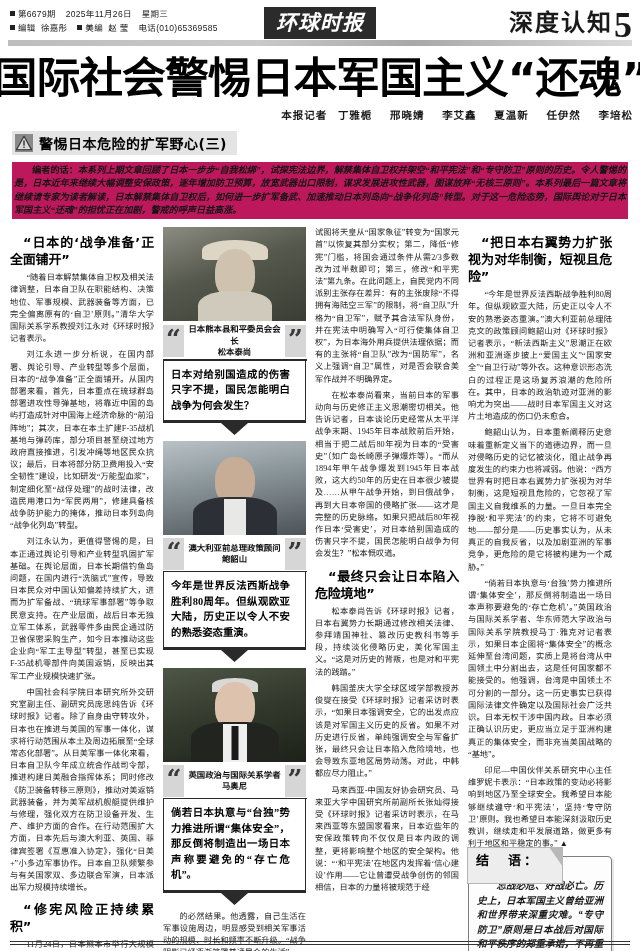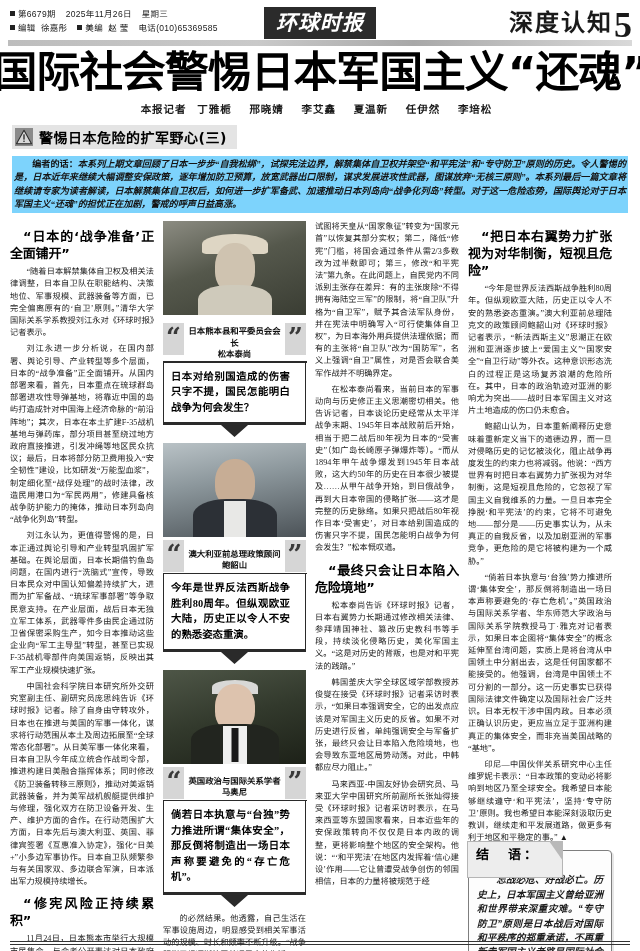--- a/index.html
+++ b/index.html
@@ -85,22 +85,22 @@
     position: absolute;
     left: 8px;
     right: 8px;
     top: 40px;
     height: 6px;
     background: linear-gradient(to right, #bdbdbd 0%, #c9c9c9 40%, #a8a8a8 65%, #d9d9d9 100%);
   }
 
   
   .headline-wrap {
-    margin-top: 0;
-    text-align: center;
+    margin-top: 6px;
+    text-align: right;
   }
   .headline {
     font-family: "DejaVu Sans", "Liberation Sans", sans-serif;
     font-weight: bold;
     font-size: 43px;
     line-height: 48px;
     letter-spacing: -1px;
     color: #000;
     white-space: nowrap;
     transform: scaleX(1.02);
@@ -138,21 +138,21 @@
     color: #000;
     letter-spacing: .5px;
     text-align: right;
   }
   .ednote-body {
     margin-top: 6px;
     font-size: 9.1px;
     line-height: 13.3px;
     text-align: justify;
     color: #151515;
-    background: #7dd3fc;
+    background: #be185d;
     padding: 2px 2px;
     font-weight: bold;
     font-family: "Liberation Serif", "DejaVu Serif", serif;
     text-indent: 2em;
     font-style: italic;
   }
   .ednote-body b.lead { font-style: normal; }
 
   
   .cols {
@@ -237,21 +237,20 @@
     display: block;
     flex: none;
   }
   .qattr-txt {
     text-align: center;
     font-size: 8.4px;
     line-height: 11.5px;
     font-weight: bold;
     font-family: "Liberation Serif", "DejaVu Serif", serif;
     color: #111;
-    margin-top: 8px;
   }
   .qbox {
     position: relative;
     margin-top: 2px;
     border: 1.5px solid #2a2a2a;
     border-top: none;
     padding: 6px 15px 7px 7px;
     background: #fff;
   }
   .qbox::before {

